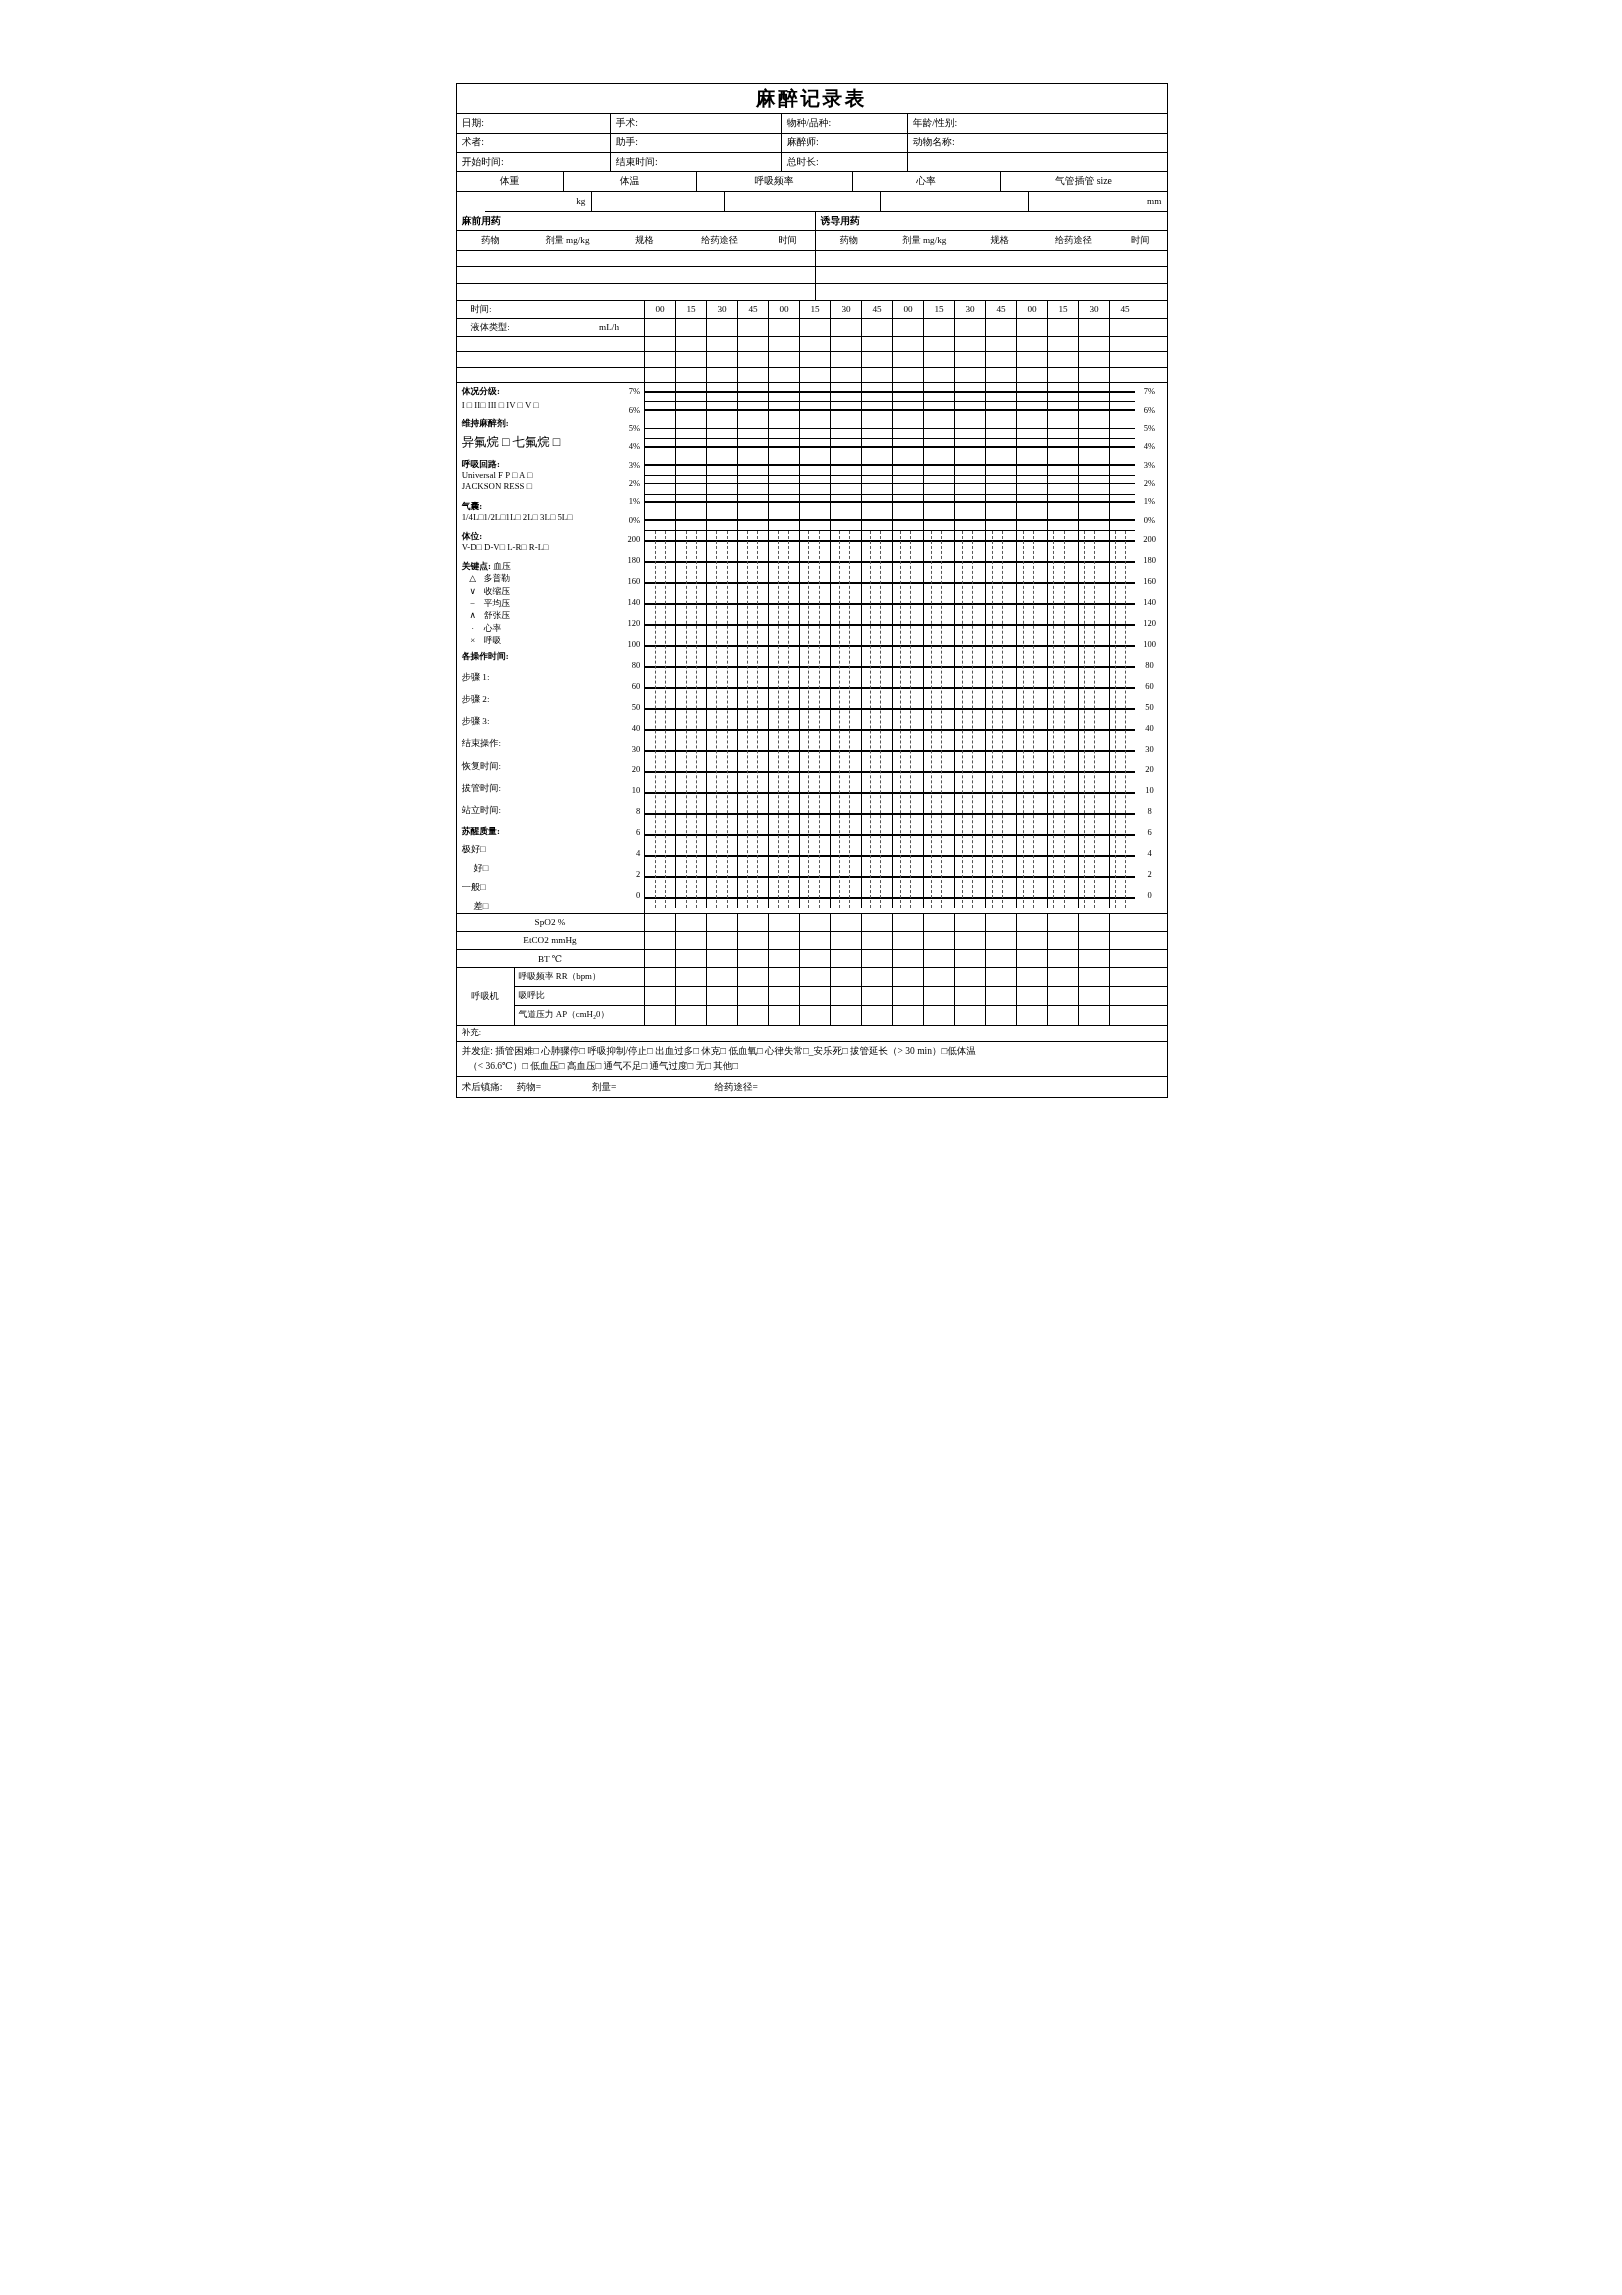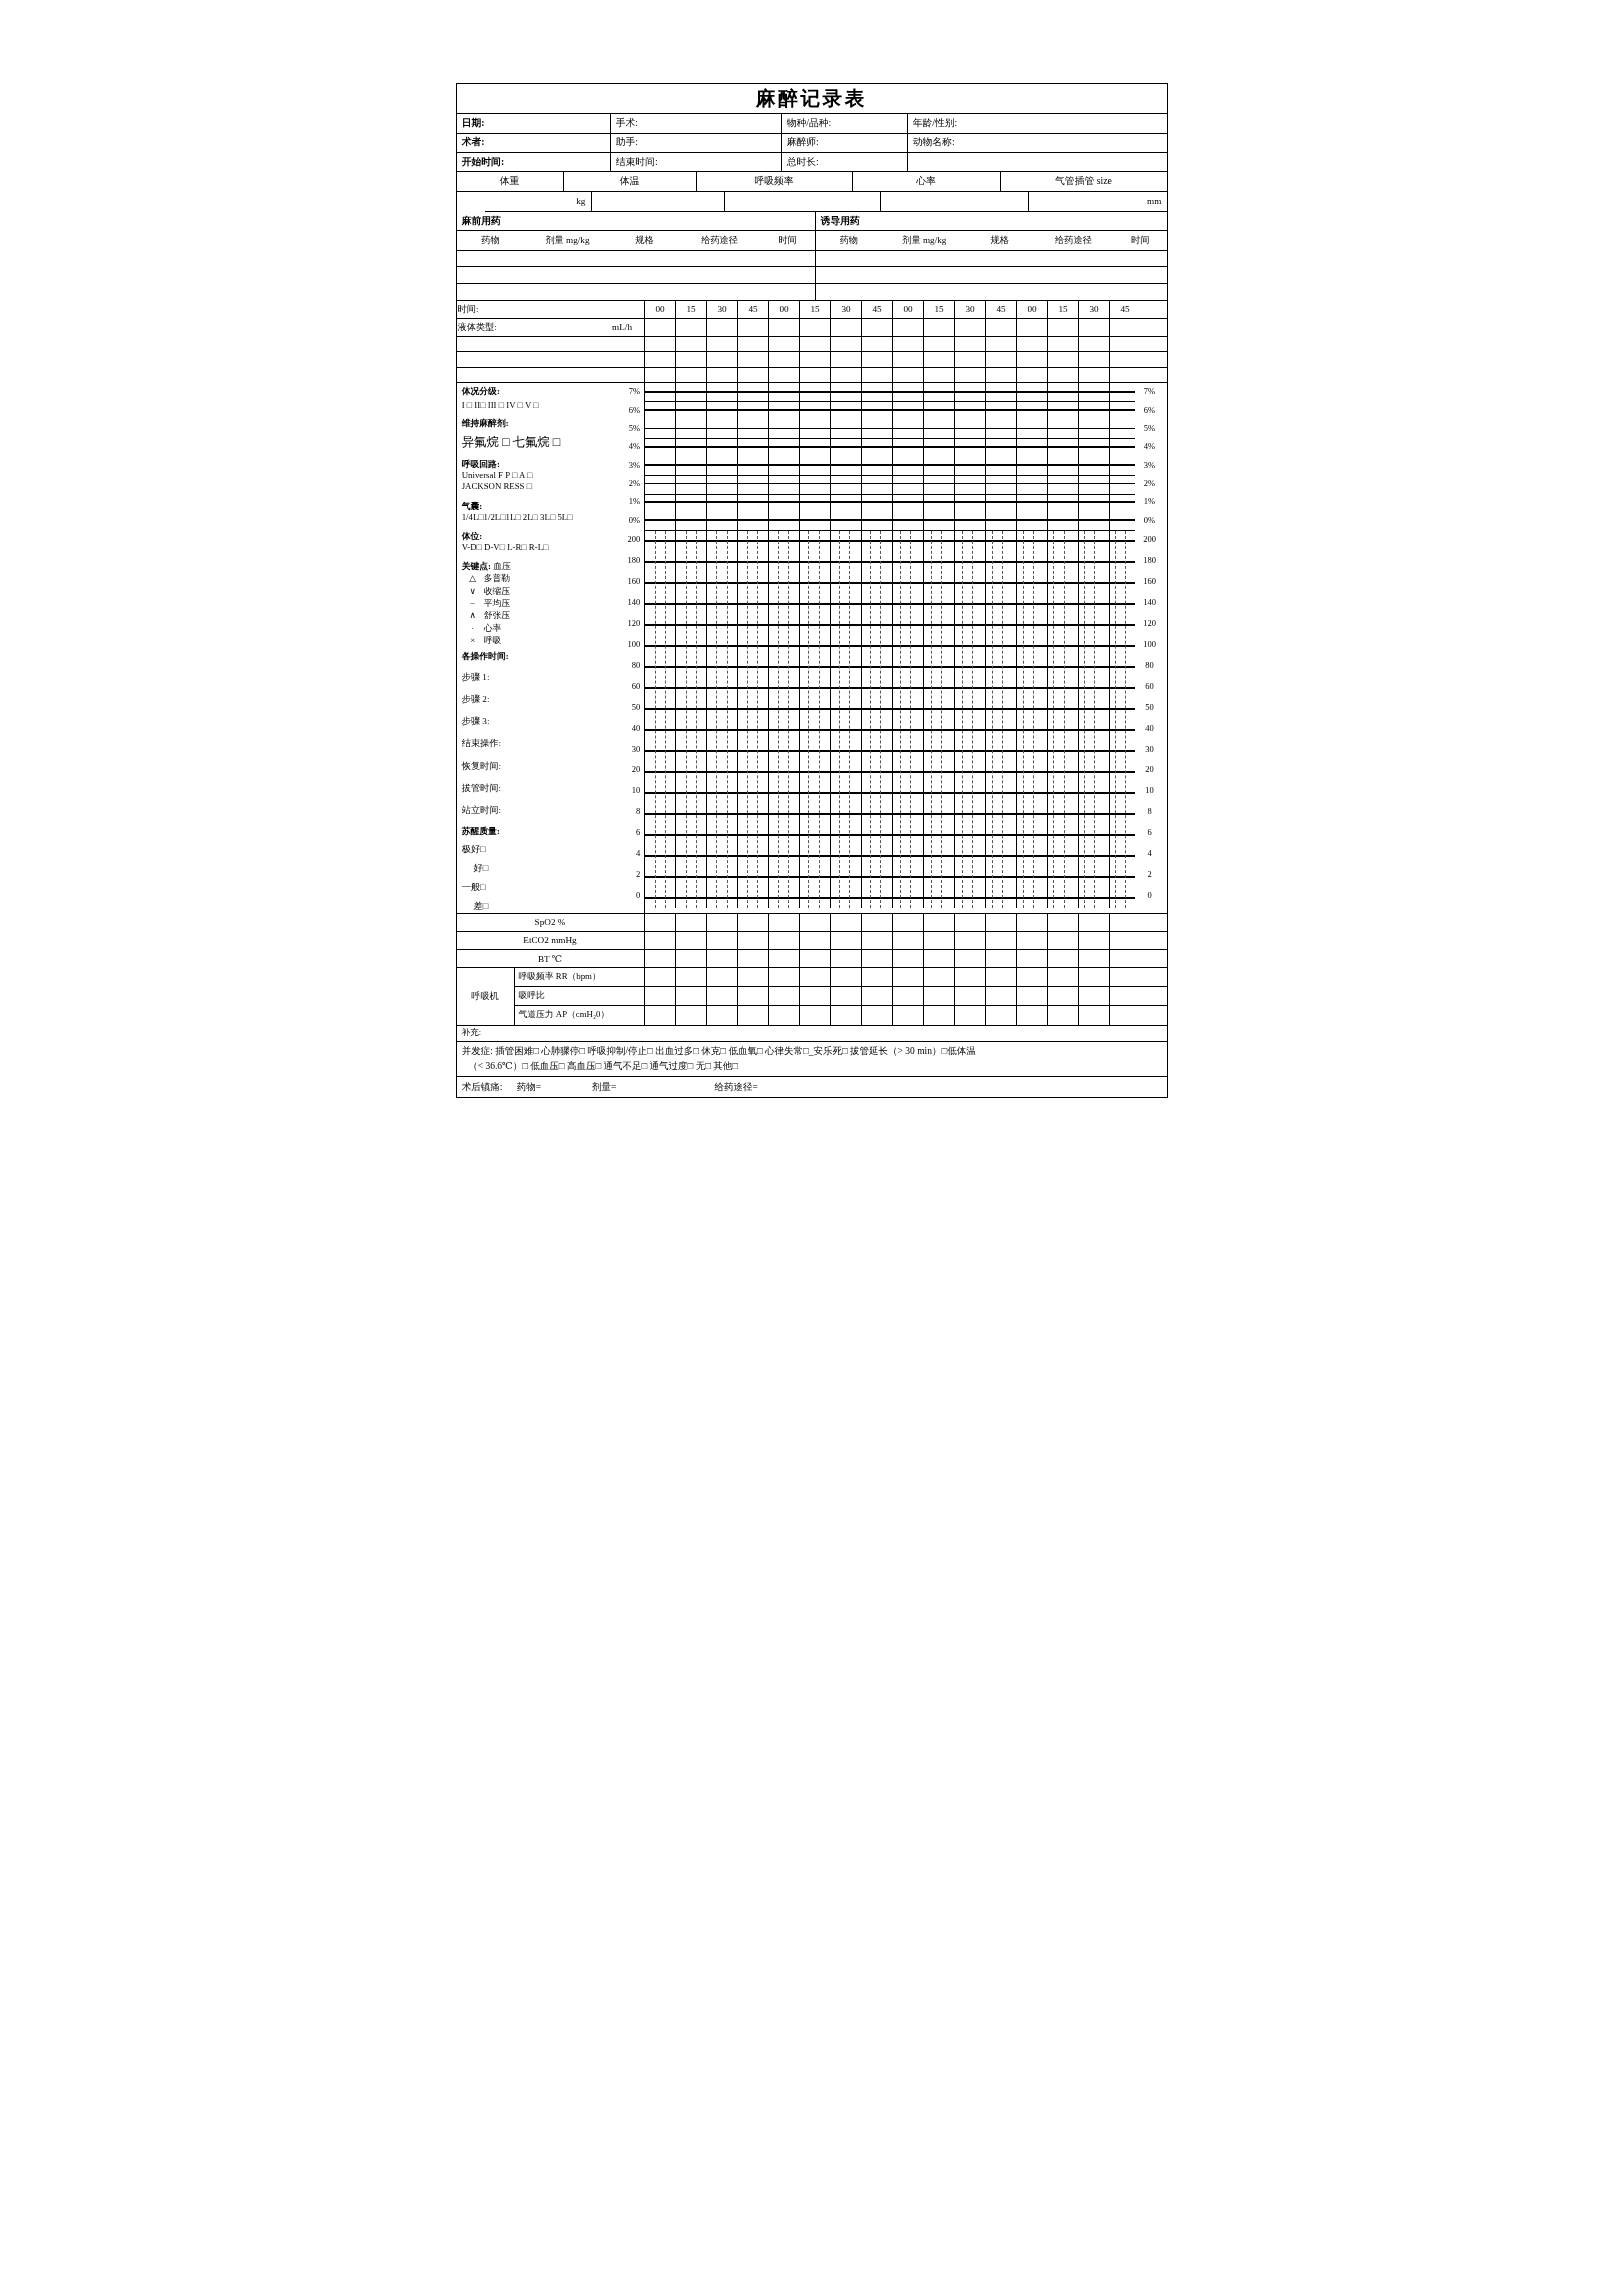--- a/index.html
+++ b/index.html
@@ -8,38 +8,38 @@
   .form{position:absolute;left:50px;top:83px;width:710px;border:1.3px solid #000;background:#fff;}
   .row{display:flex;border-bottom:1.3px solid #000;box-sizing:content-box;align-items:stretch;}
   .row:last-child{border-bottom:none;}
   .cell{box-sizing:border-box;padding:1.3px 5.2px;display:flex;align-items:center;font-size:9.8px;}
   .bR2{border-right:1.3px solid #000;}
   
   .title-row{height:29.4px;display:flex;align-items:center;justify-content:center;border-bottom:1.3px solid #000;}
   .title{font-size:19.6px;font-weight:bold;letter-spacing:2.6px;}
   
   .info-row{height:18.3px;}
-  .i1{width:154px;font-weight:bold;} .i2{width:171px;} .i3{width:126px;} .i4{flex:1;}
+  .i1{width:154px;} .i2{width:171px;} .i3{width:126px;} .i4{flex:1;}
   
   .vh-row{height:18.3px;}
   .vh{justify-content:center;font-size:9.8px;}
   .v1{width:107px;} .v2{width:133px;} .v3{width:156px;} .v4{width:148px;} .v5{flex:1;}
   .unit-row{height:19.6px;margin-left:28px;}
   .unit{justify-content:flex-end;font-size:9.2px;}
   
   .med-title-row{height:18.3px;}
   .medL{width:359px;} .medR{flex:1;}
   .med-title{font-weight:bold;font-size:9.8px;}
   .med-cols-row{height:18.3px;}
   .med-cols{display:flex;width:100%;align-items:center;font-size:9.2px;}
   .medcol{text-align:center;}
   .med-cols .c0{width:19%;} .med-cols .c1{width:24%;} .med-cols .c2{width:19%;} .med-cols .c3{width:23%;} .med-cols .c4{width:15%;}
   .med-blank{height:15.7px;}
   
-  .lbl{width:188px;border-right:1.3px solid #000;box-sizing:border-box;display:flex;align-items:center;padding:0 1px;font-size:9.2px;}
+  .lbl{width:188px;border-right:1.3px solid #000;box-sizing:border-box;display:flex;align-items:center;padding:0 14px;font-size:9.2px;}
   .gridwrap{width:490px;position:relative;background:
      repeating-linear-gradient(90deg,transparent 0,transparent 30px,#000 30px,#000 31px);}
   .rstrip{width:30px;}
   .time-row{height:17px;} .fluid-row{height:17px;} .blank-grid-row{height:14.4px;}
   .tcells{display:grid;grid-template-columns:repeat(16,31px);height:100%;align-items:center;justify-items:center;font-size:9.2px;}
   
   .chart-region{display:flex;border-bottom:1.3px solid #000;}
   .sidebar{width:188px;border-right:1.3px solid #000;box-sizing:border-box;position:relative;padding:2.6px 0 0 5.2px;overflow:hidden;}
   .chartcol{width:490px;}
   .pct-chart{height:147px;position:relative;background:

